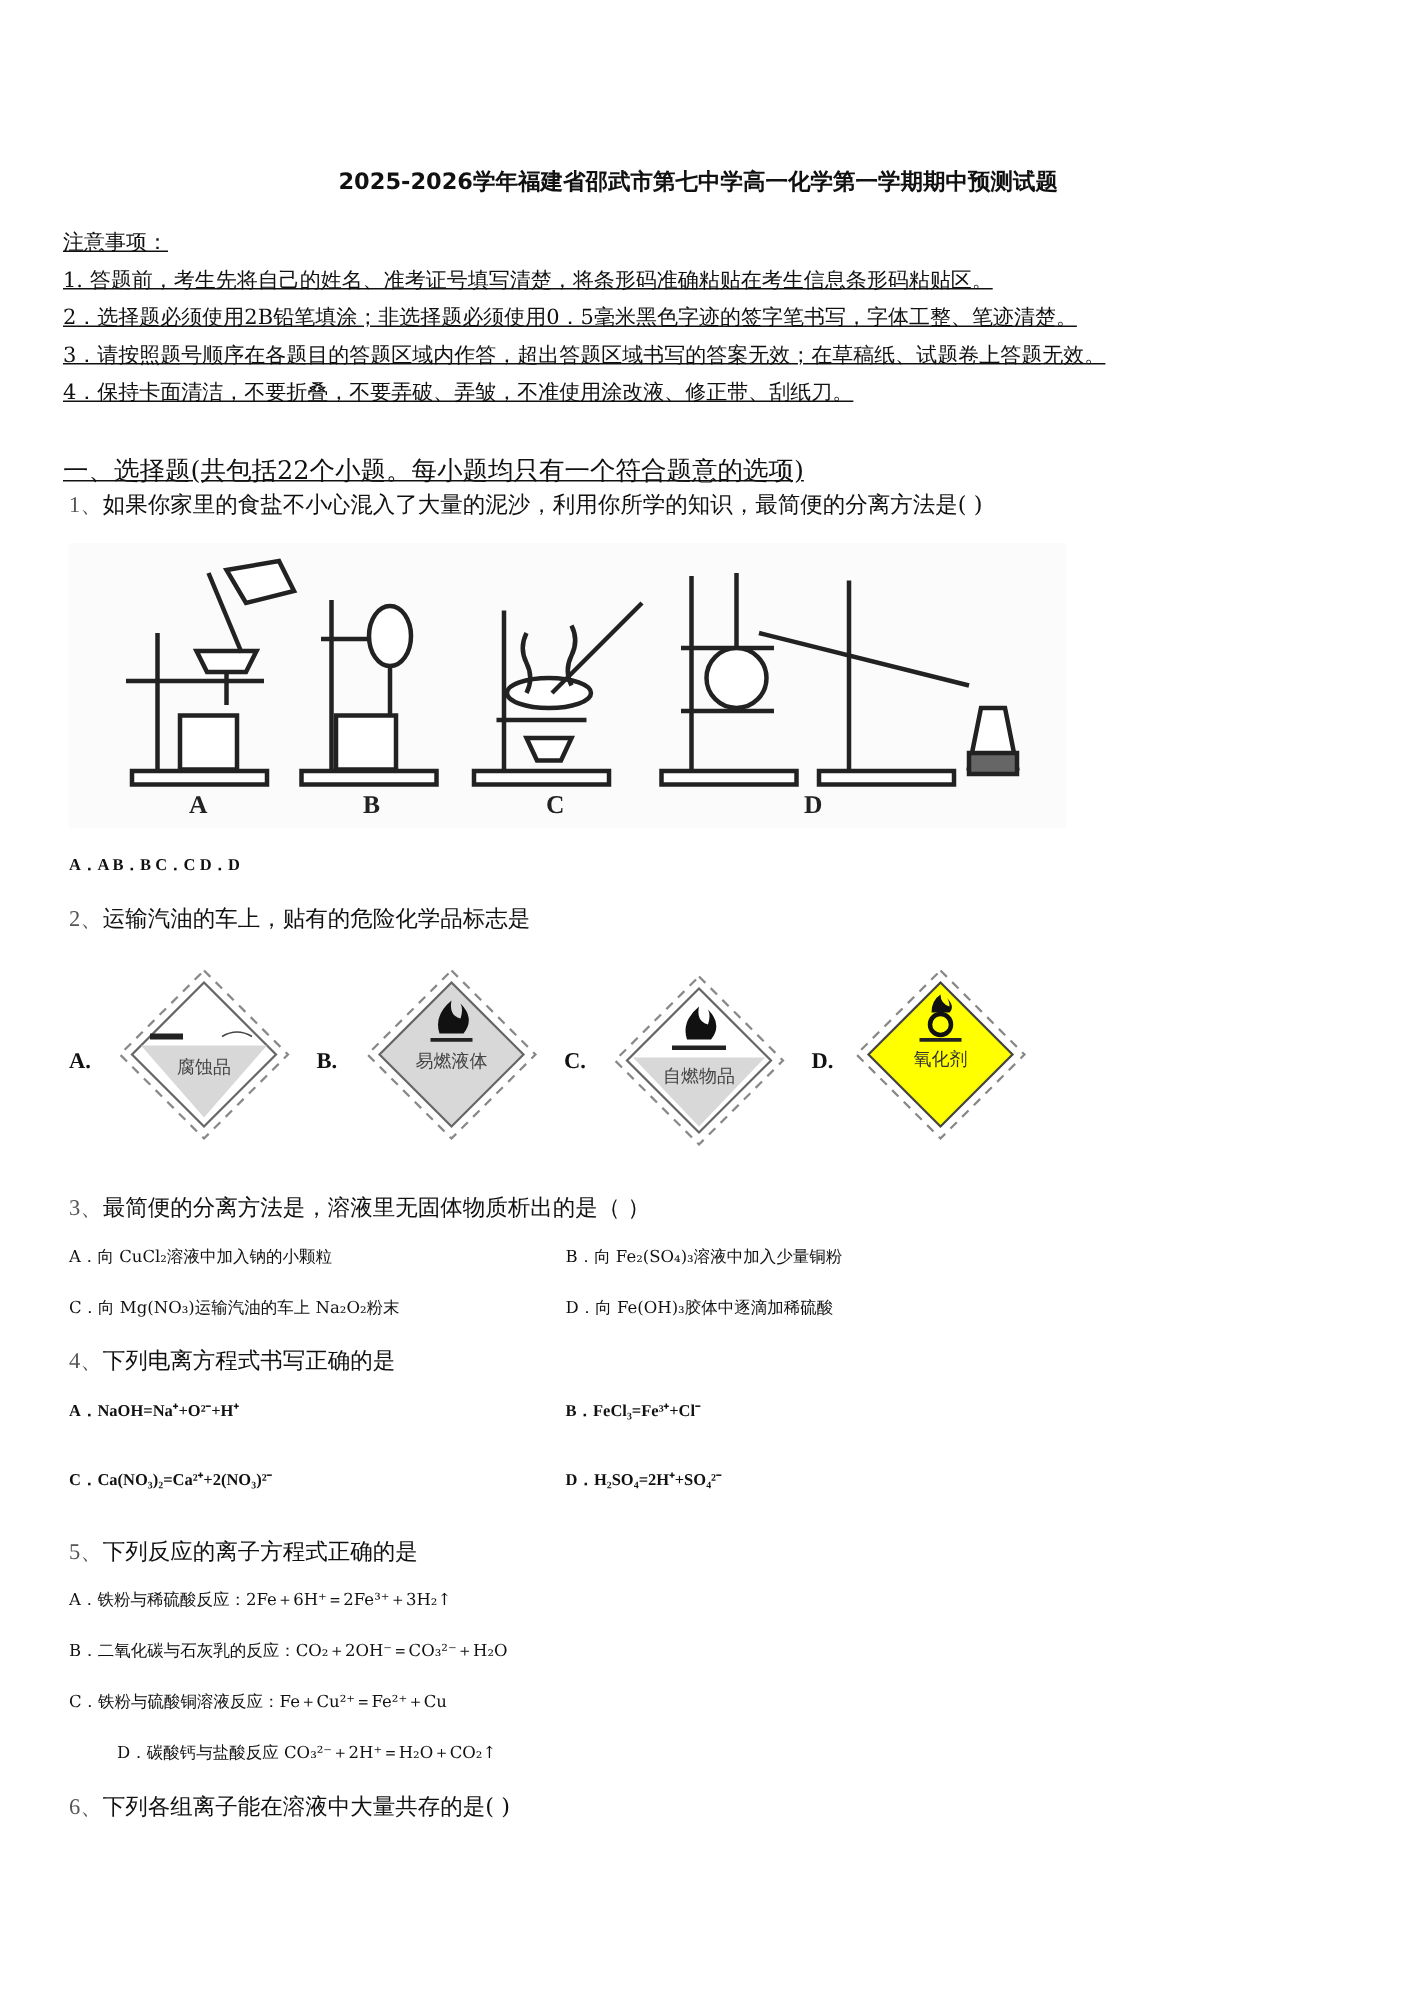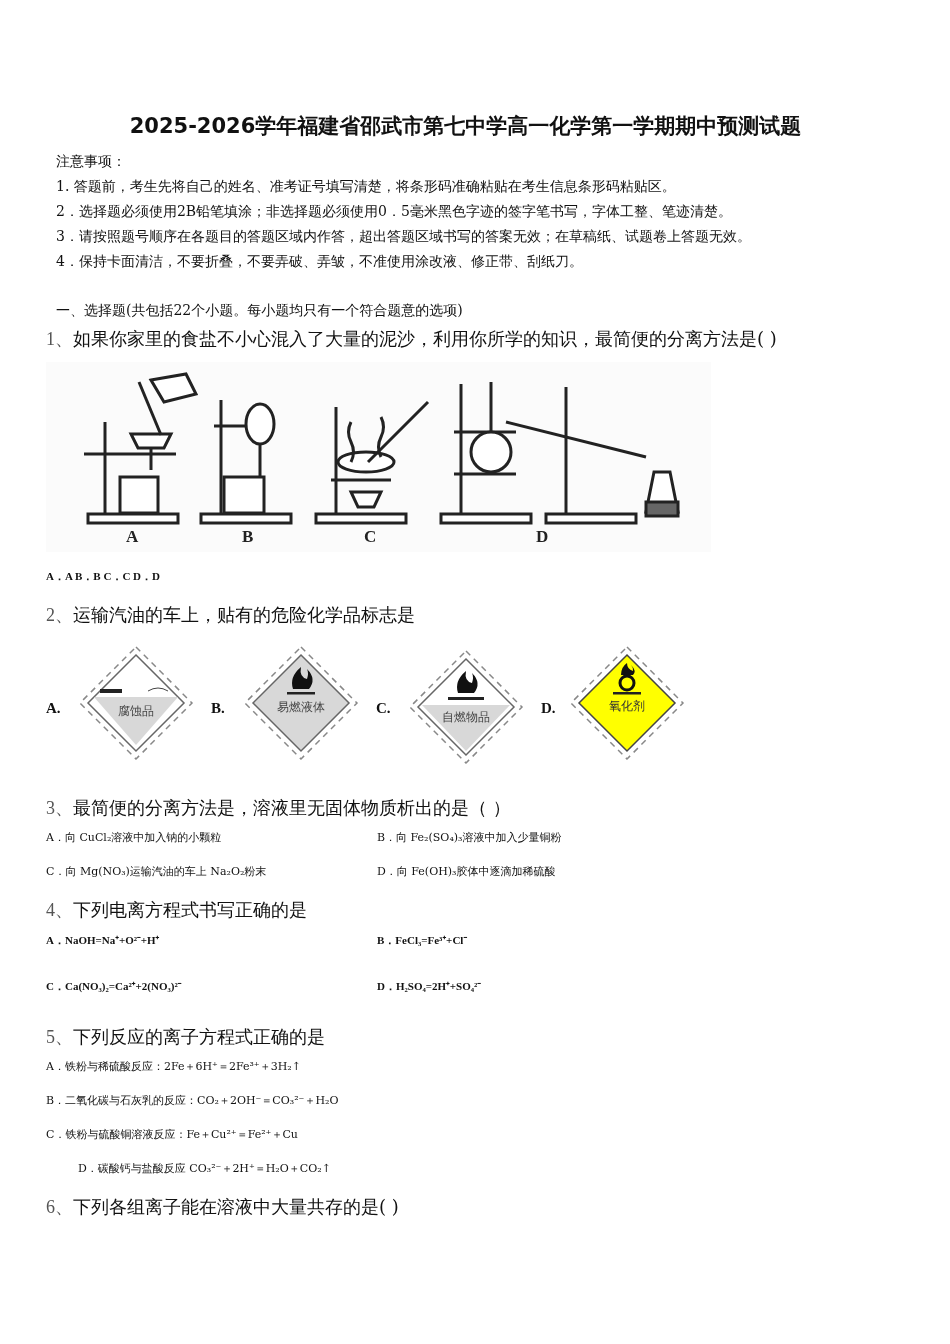--- a/index.html
+++ b/index.html
@@ -1,39 +1,39 @@
 <!DOCTYPE html>
 <html><head>
 <meta charset="utf-8">
 <style>
   html, body { margin:0; padding:0; background:#ffffff; }
   body { width:950px; height:1344px; position:relative; overflow:hidden; color:#111; font-family:"DejaVu Serif","Liberation Serif",serif; }
   .abs { position:absolute; white-space:nowrap; }
-  .title { left:0; width:931px; top:112px; text-align:center; font-family:"DejaVu Sans","Liberation Sans",sans-serif; font-weight:bold; font-size:21px; letter-spacing:0px; }
-  .note { font-size:14px; left:56px; }
-  .q { font-size:18px; left:46px; }
+  .title { left:0; width:931px; top:112px; text-align:center; font-family:"DejaVu Sans","Liberation Sans",sans-serif; font-weight:bold; font-size:15px; letter-spacing:0px; }
+  .note { font-size:14px; left:42px;text-decoration:underline; }
+  .q { font-size:15px; left:46px; }
   .qnum { color:#555; font-family:"Liberation Serif",serif; }
   .opt { font-size:11px; }
   .b { font-weight:bold; font-family:"Liberation Serif",serif; }
   .fig1 { left:46px; top:362px; width:665px; height:190px; }
   .haz { top:645px; }
   .hazlabel { font-size:15px; font-weight:bold; font-family:"Liberation Serif",serif; }
 </style>
 </head>
 <body>
 
 <div class="abs title">2025-2026学年福建省邵武市第七中学高一化学第一学期期中预测试题</div>
 
 <div class="abs note" style="top:153px;">注意事项：</div>
 <div class="abs note" style="top:178px;">1.   答题前，考生先将自己的姓名、准考证号填写清楚，将条形码准确粘贴在考生信息条形码粘贴区。</div>
 <div class="abs note" style="top:203px;">2．选择题必须使用2B铅笔填涂；非选择题必须使用0．5毫米黑色字迹的签字笔书写，字体工整、笔迹清楚。</div>
 <div class="abs note" style="top:228px;">3．请按照题号顺序在各题目的答题区域内作答，超出答题区域书写的答案无效；在草稿纸、试题卷上答题无效。</div>
 <div class="abs note" style="top:253px;">4．保持卡面清洁，不要折叠，不要弄破、弄皱，不准使用涂改液、修正带、刮纸刀。</div>
 
-<div class="abs note" style="top:302px; font-size:14px;">一、选择题(共包括22个小题。每小题均只有一个符合题意的选项)</div>
+<div class="abs note" style="top:302px; font-size:17px;">一、选择题(共包括22个小题。每小题均只有一个符合题意的选项)</div>
 
 <div class="abs q" style="top:327px;">
   <span class="qnum">1、</span><span>如果你家里的食盐不小心混入了大量的泥沙，利用你所学的知识，最简便的分离方法是(    )</span>
 </div>
 
 <div class="abs fig1">
   <svg width="665" height="190" viewBox="0 0 665 190">
     <rect x="0" y="0" width="665" height="190" fill="#fbfbfb"></rect>
     <g stroke="#222" stroke-width="3" fill="none">
 

